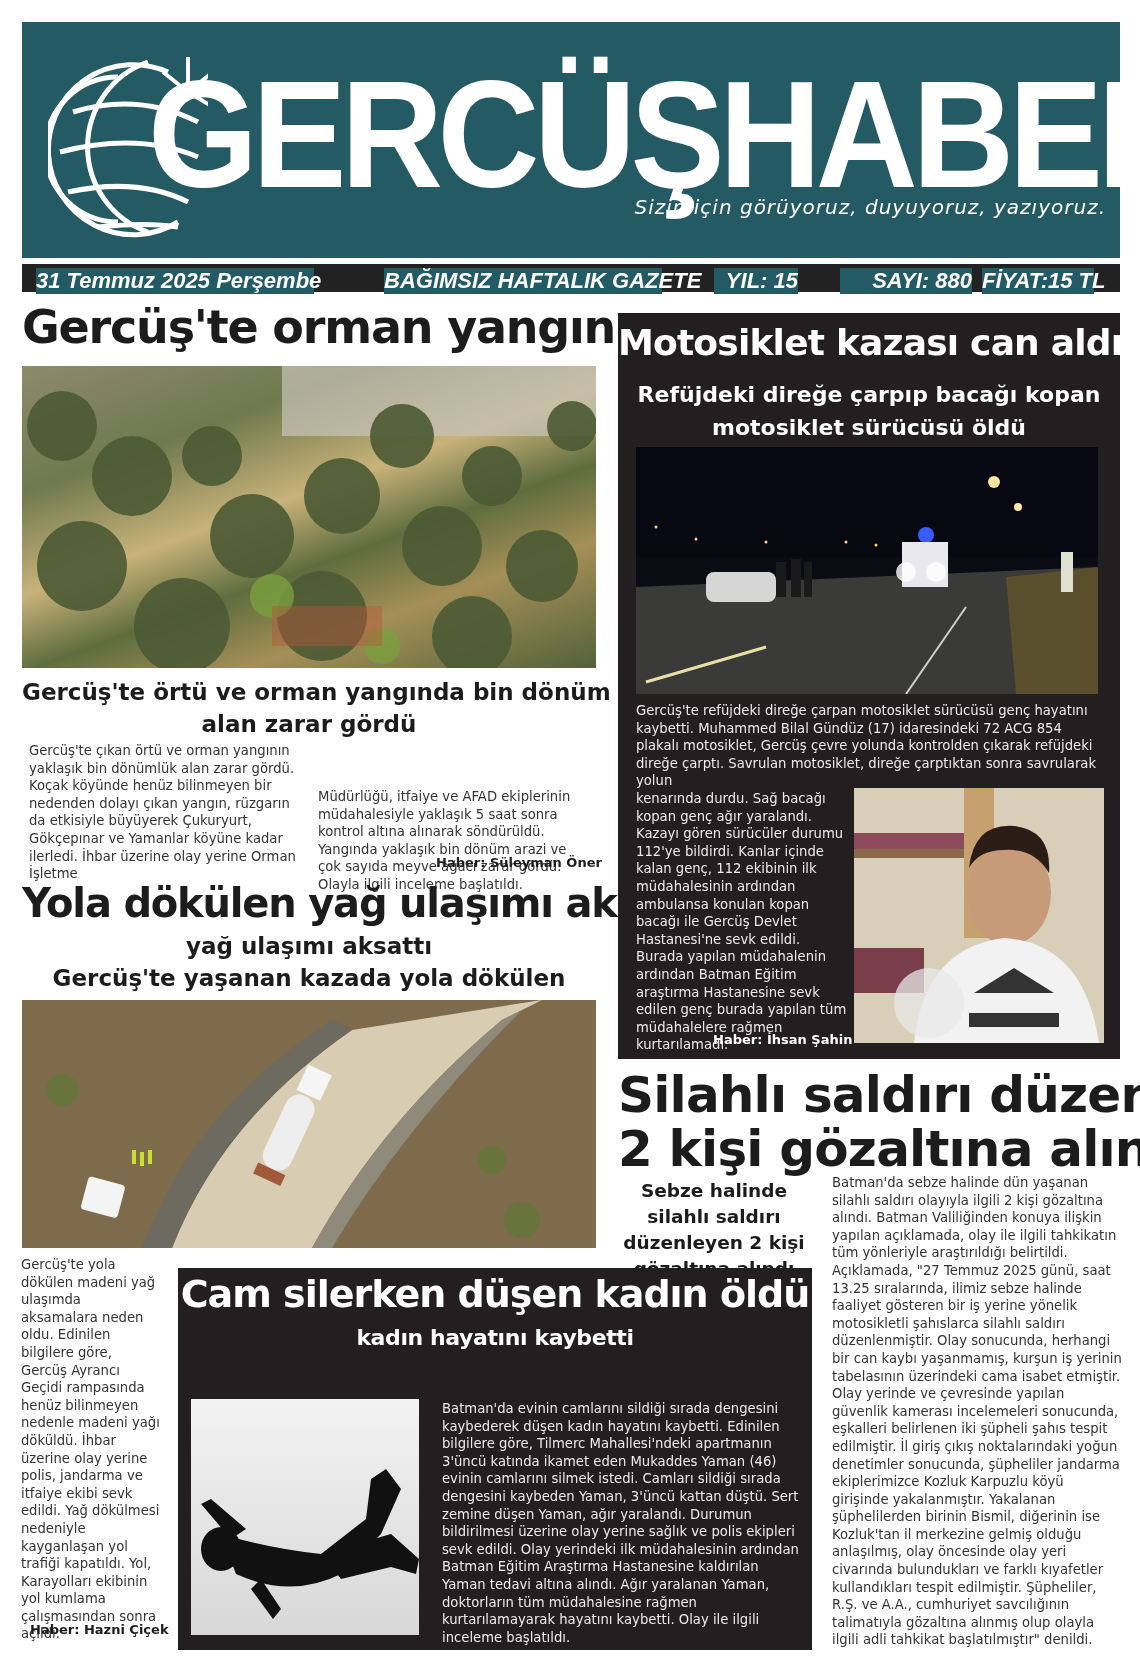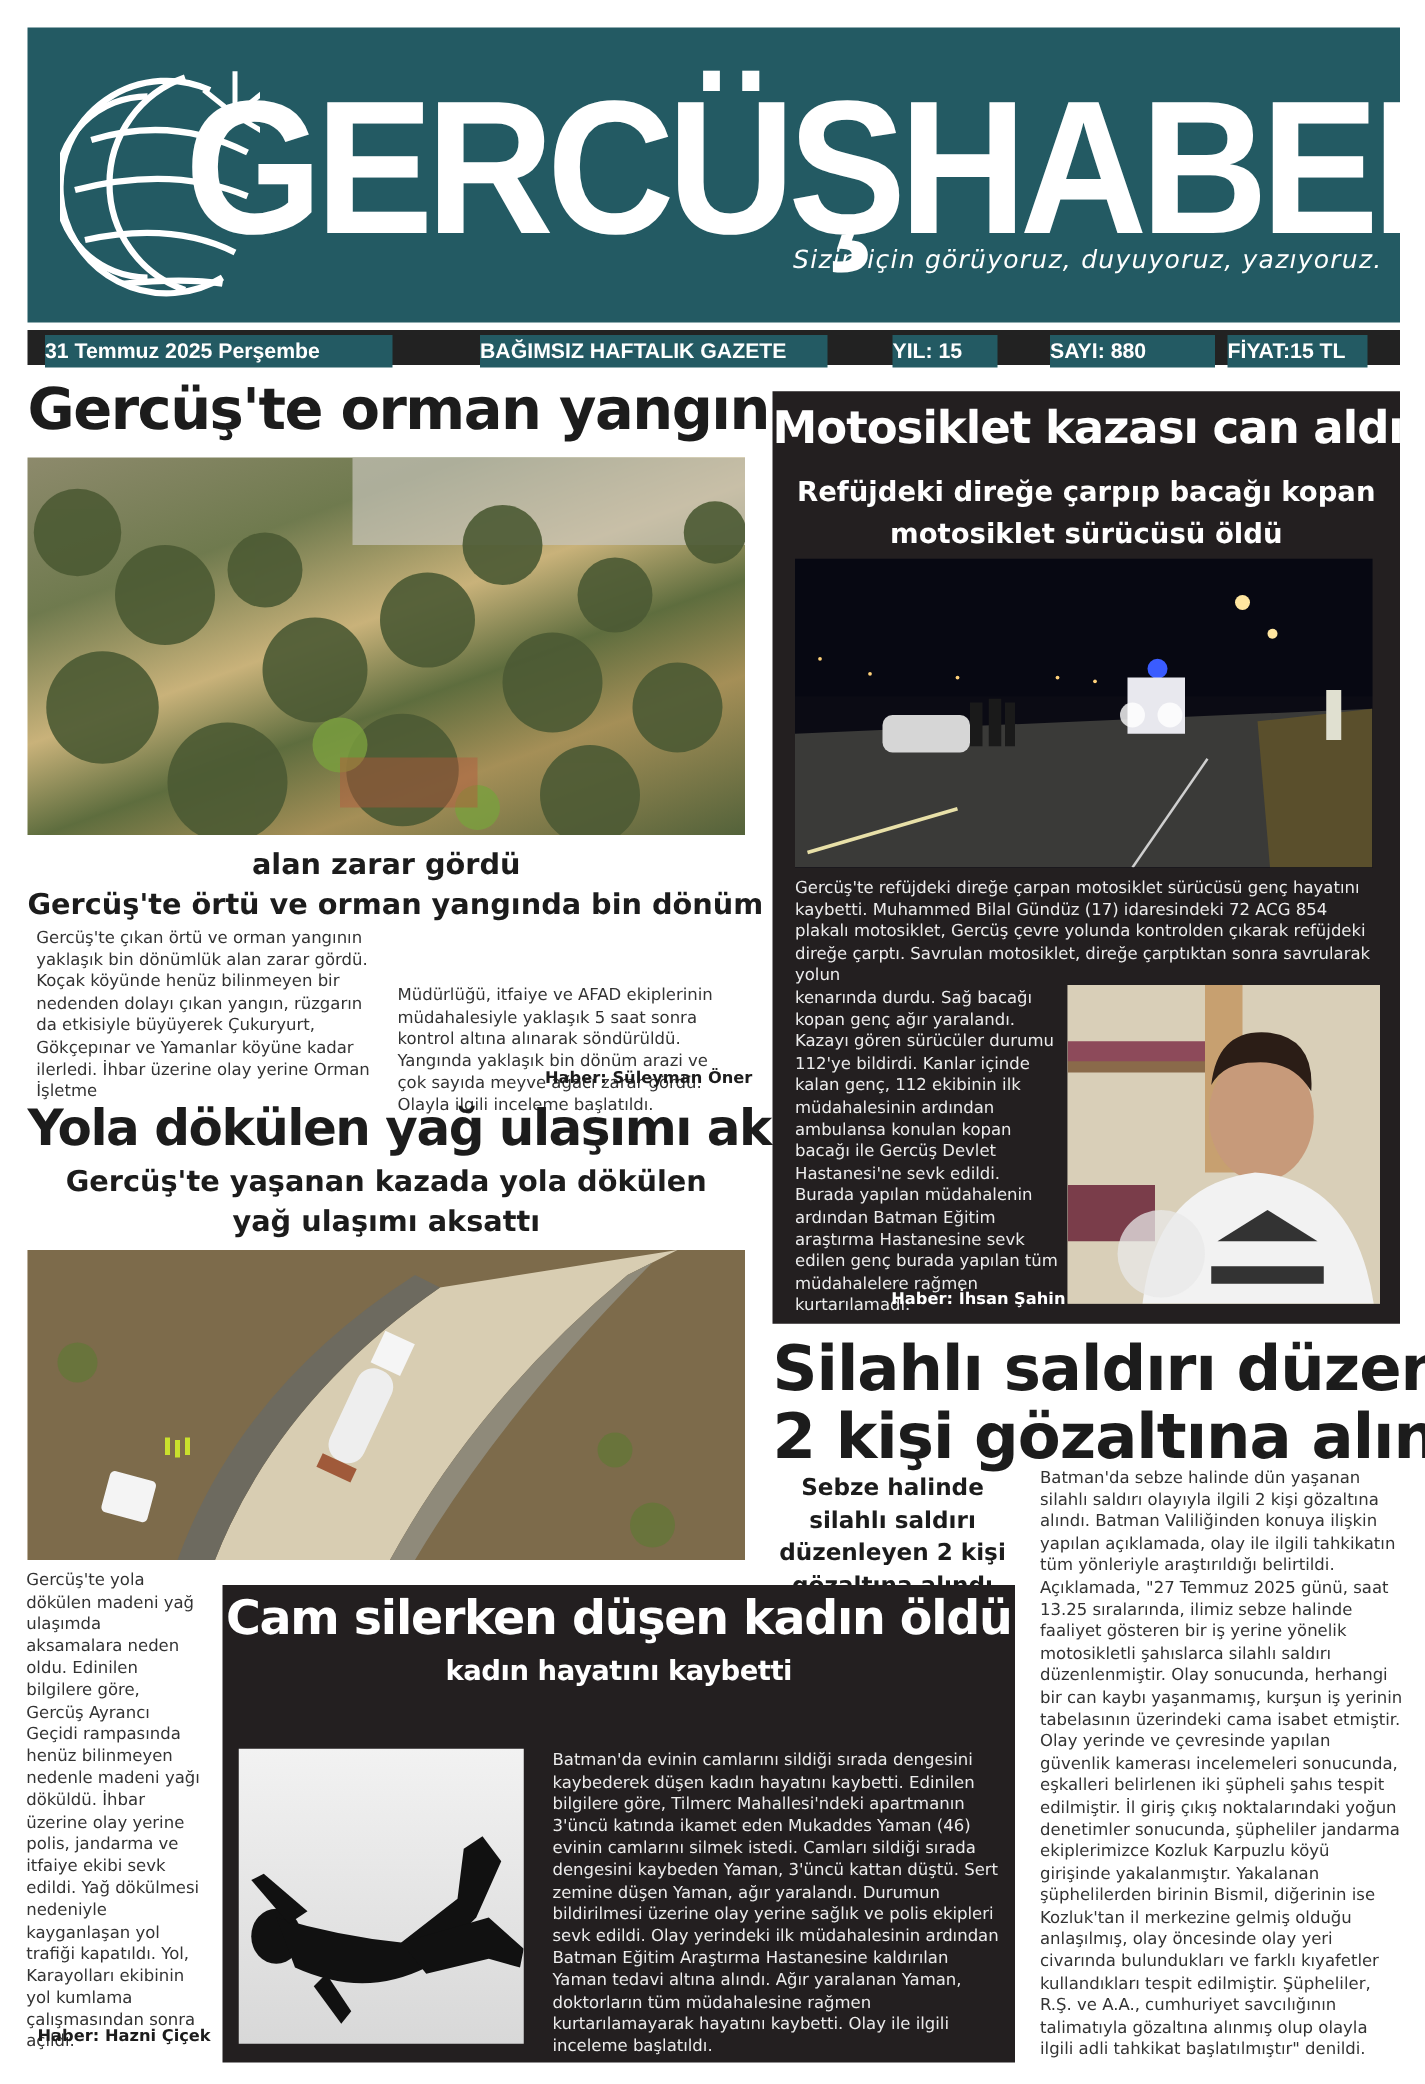--- a/index.html
+++ b/index.html
@@ -8,21 +8,21 @@
   .abs { position: absolute; }
 
   
   #masthead { left: 22px; top: 22px; width: 1098px; height: 236px; background: #235a63; }
   #logo-globe { left: 48px; top: 52px; width: 160px; height: 190px; }
   #logo-text { left: 148px; top: 58px; font-family: "Liberation Sans", sans-serif; font-weight: 700; font-size: 152px; letter-spacing: -6px; color: #fff; line-height: 1; transform: scaleX(0.93); transform-origin: left top; white-space: nowrap; }
   #tagline { right: 34px; top: 195px; font-family: "DejaVu Sans", sans-serif; font-style: italic; font-size: 20px; color: #fff; letter-spacing: 1px; }
 
   
   #infobar { left: 22px; top: 264px; width: 1098px; height: 28px; background: #222; }
-  .pill { position: absolute; top: 268px; height: 26px; background: #235a63; color: #fff; font-family: "Liberation Sans", sans-serif; font-weight: 700; font-size: 17px; line-height: 26px; text-align: left; white-space: nowrap; }
+  .pill { position: absolute; top: 268px; height: 26px; background: #235a63; color: #fff; font-family: "Liberation Sans", sans-serif; font-weight: 700; font-size: 22px; line-height: 26px; text-align: right; white-space: nowrap; font-style: italic; }
 
   
   .h-black { font-family: "DejaVu Sans", sans-serif; font-weight: 700; color: #1c1c1c; white-space: nowrap; }
   .body-text { font-family: "DejaVu Sans", sans-serif; font-size: 13.2px; line-height: 17.6px; color: #333; }
   .byline { font-family: "DejaVu Sans", sans-serif; font-weight: 700; font-size: 13px; }
 
   
   .photo { position: absolute; overflow: hidden; }
 
   
@@ -83,31 +83,31 @@
         <circle cx="550" cy="60" r="25"></circle>
     </g>
     <g fill="#7aa03e" opacity="0.8">
       <circle cx="250" cy="230" r="22"></circle>
         <circle cx="360" cy="280" r="18"></circle>
     </g>
     <rect x="250" y="240" width="110" height="40" fill="#b5573c" opacity="0.45"></rect>
   </svg>
 </div>
 <div class="abs h-black" style="left:22px;top:676px;width:574px;text-align:center;font-size:23px;line-height:32px;">
+  <div>Gercüş'te örtü ve orman yangında bin dönüm</div>
   <div>alan zarar gördü</div>
-  <div>Gercüş'te örtü ve orman yangında bin dönüm</div>
 </div>
 <div class="abs body-text" style="left:29px;top:742px;width:276px;">Gercüş'te çıkan örtü ve orman yangının yaklaşık bin dönümlük alan zarar gördü. Koçak köyünde henüz bilinmeyen bir nedenden dolayı çıkan yangın, rüzgarın da etkisiyle büyüyerek Çukuryurt, Gökçepınar ve Yamanlar köyüne kadar ilerledi. İhbar üzerine olay yerine Orman İşletme</div>
 <div class="abs body-text" style="left:318px;top:772px;width:272px;margin-top:16px;">Müdürlüğü, itfaiye ve AFAD ekiplerinin müdahalesiyle yaklaşık 5 saat sonra kontrol altına alınarak söndürüldü. Yangında yaklaşık bin dönüm arazi ve çok sayıda meyve ağacı zarar gördü. Olayla ilgili inceleme başlatıldı.</div>
 <div class="abs byline" style="left:436px;top:855px;color:#1c1c1c;">Haber: Süleyman Öner</div>
 
 <div class="abs h-black" style="left:22px;top:880px;font-size:40px;letter-spacing:-1.2px;">Yola dökülen yağ ulaşımı aksattı</div>
 <div class="abs h-black" style="left:22px;top:930px;width:574px;text-align:center;font-size:23px;line-height:32px;">
+  <div>yağ ulaşımı aksattı</div>
   <div>Gercüş'te yaşanan kazada yola dökülen</div>
-  <div>yağ ulaşımı aksattı</div>
 </div>
 <div class="photo" style="left:22px;top:1000px;width:574px;height:248px;background:#8b7856;">
   <svg width="574" height="248" viewBox="0 0 574 248">
     <rect width="574" height="248" fill="#7d6b4b"></rect>
     <path d="M150 248 Q200 120 330 30 L520 0 L480 20 Q360 120 290 248 Z" fill="#d8cdb2"></path>
     <path d="M120 248 Q170 110 310 20 L330 30 Q200 120 150 248 Z" fill="#6d6a5f"></path>
     <path d="M290 248 Q360 120 480 20 L500 10 Q380 130 310 248 Z" fill="#8f8a7a"></path>
     <g transform="translate(270 90) rotate(25)">
       <rect x="0" y="0" width="30" height="80" rx="14" fill="#eeeeee"></rect>
       <rect x="4" y="-30" width="26" height="28" fill="#f5f5f5"></rect>

